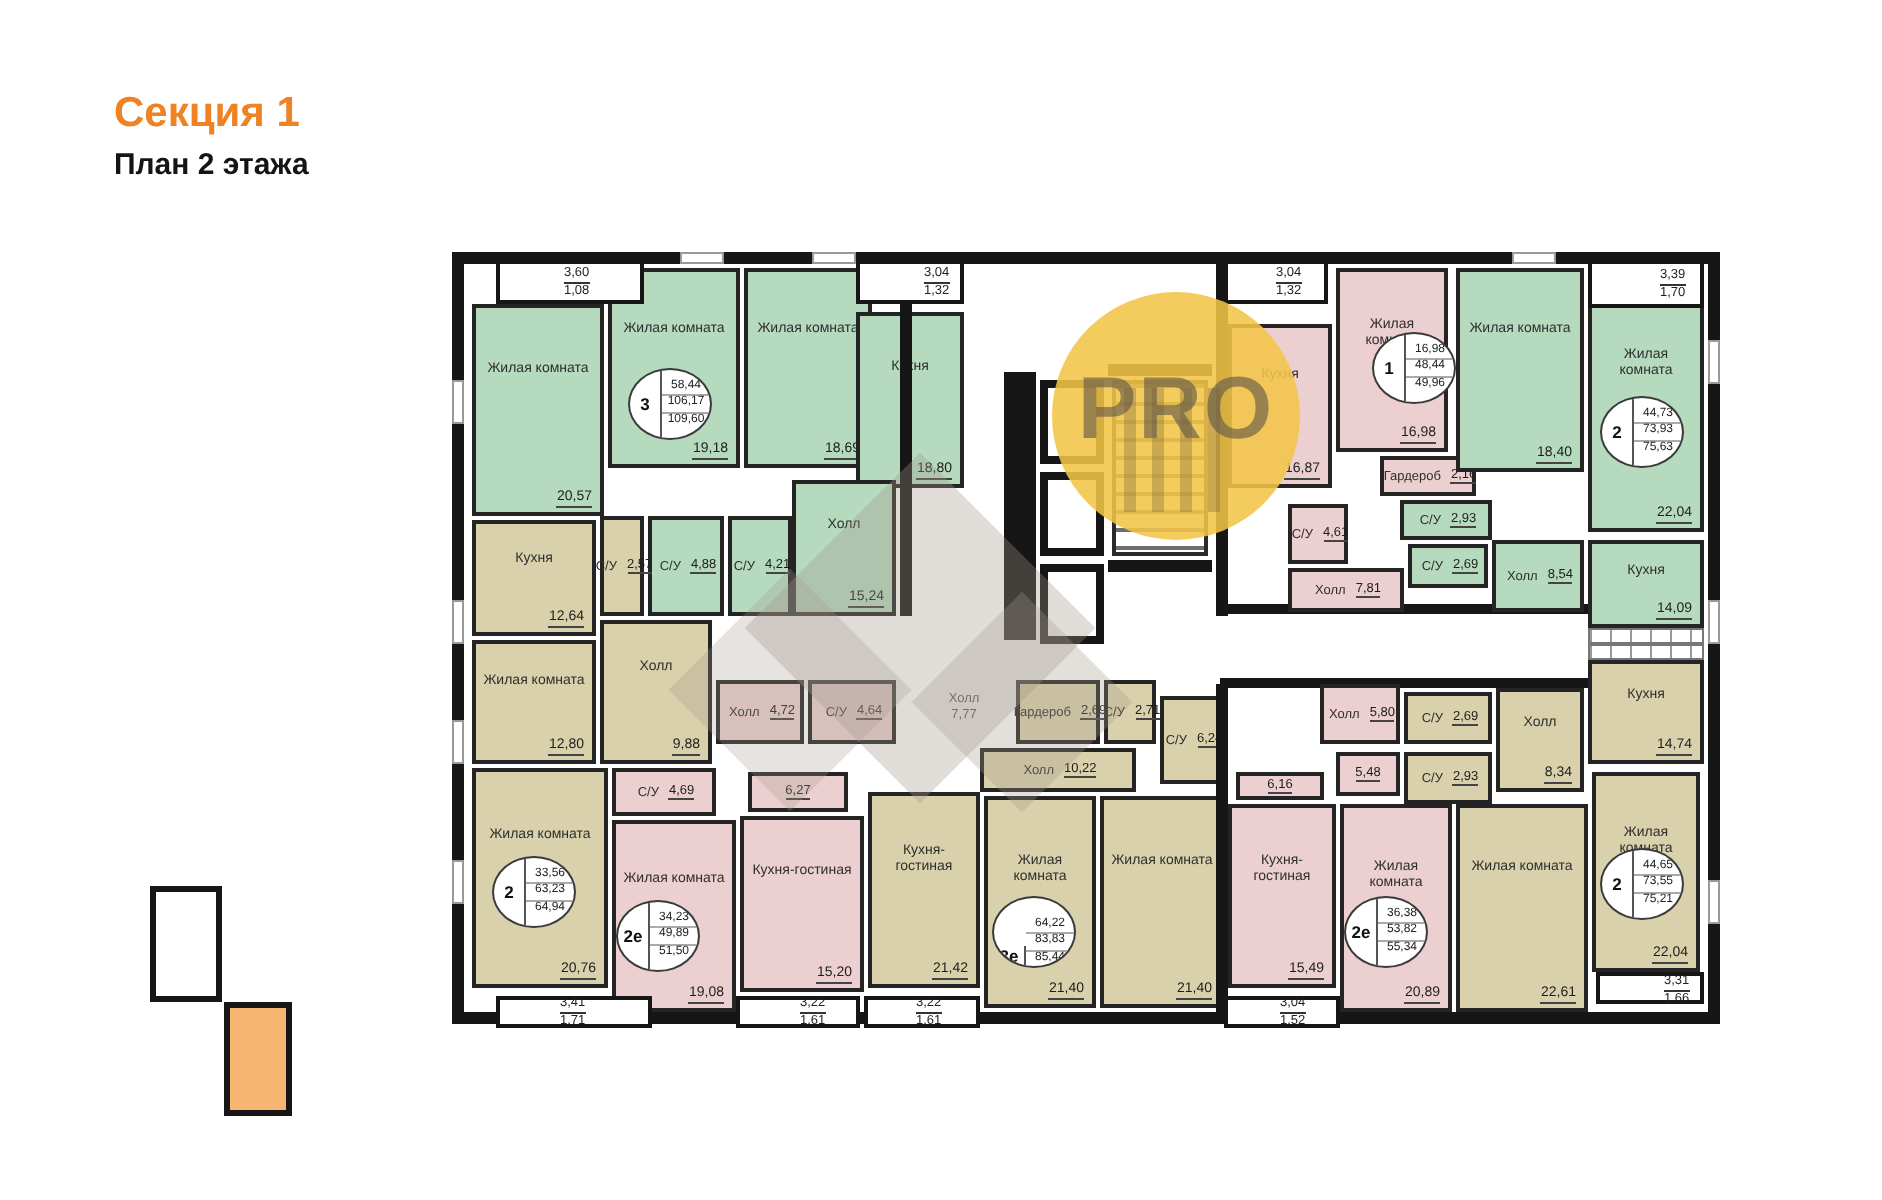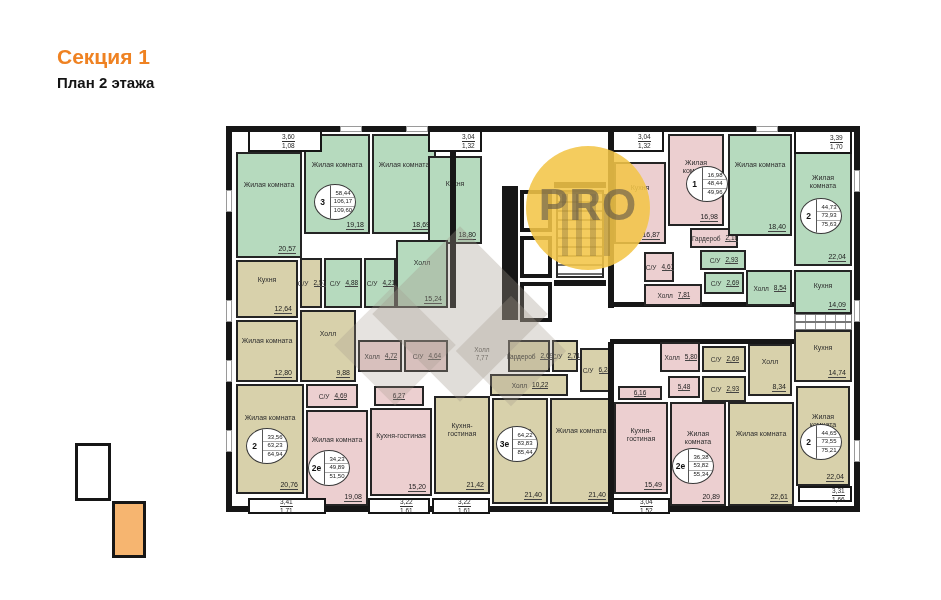--- a/index.html
+++ b/index.html
@@ -336,21 +336,21 @@
       </span>
     </div>
     <div class="badge" style="left: 308px; top: 450px;">
       <span class="bnum">2е</span>
       <span class="blines">
         <span class="bl">34,23</span>
         <span class="bl">49,89</span>
         <span class="bl">51,50</span>
       </span>
     </div>
-    <div class="badge" style="left: 496px; top: 426px;">
+    <div class="badge" style="left: 496px; top: 448px; align-items: flex-end;">
       <span class="bnum">3е</span>
       <span class="blines">
         <span class="bl">64,22</span>
         <span class="bl">83,83</span>
         <span class="bl">85,44</span>
       </span>
     </div>
     <div class="badge" style="left: 672px; top: 448px;">
       <span class="bnum">2е</span>
       <span class="blines">

